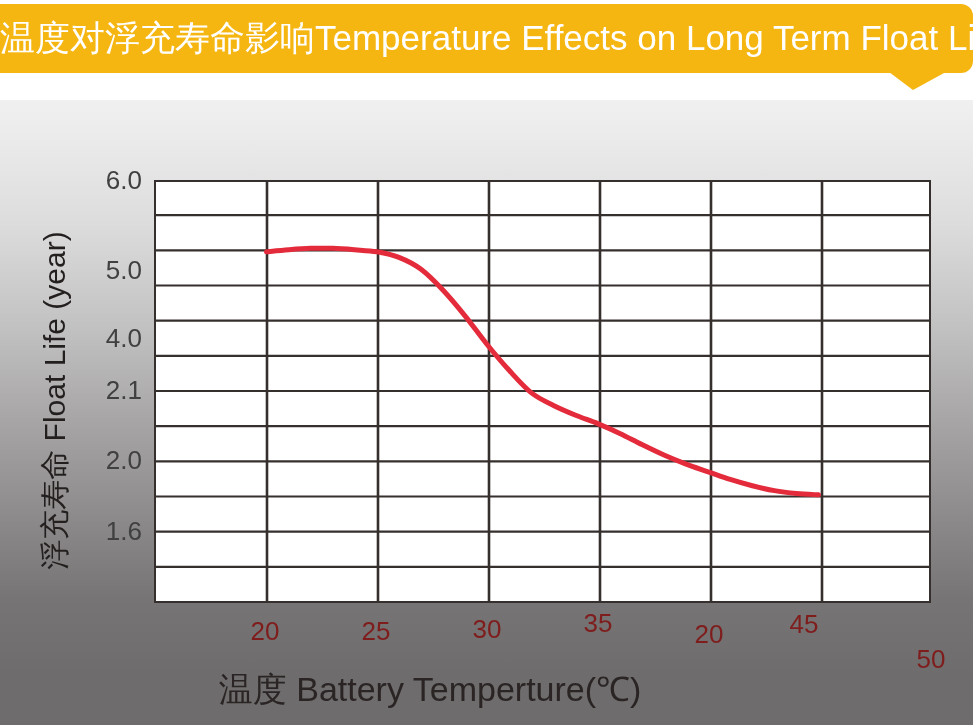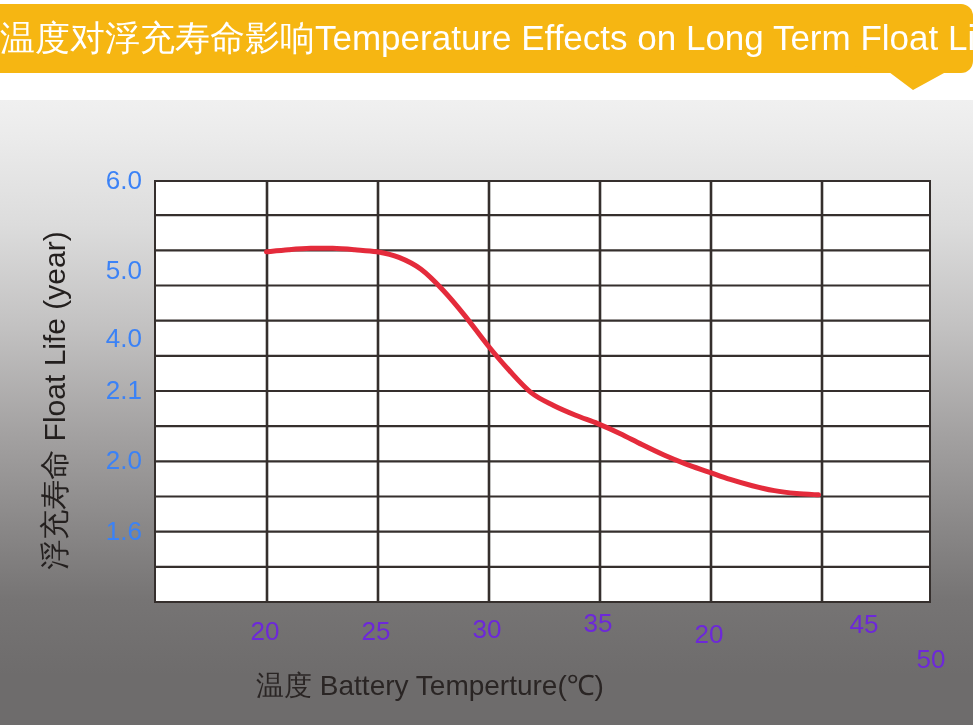--- a/index.html
+++ b/index.html
@@ -60,49 +60,49 @@
   }
   #grid-svg { position:absolute; left:0; top:0; }
   #curve-svg { position:absolute; left:0; top:0; }
 
   
   .ylabel {
     position:absolute;
     width:70px;
     text-align:right;
     font-size:26px;
-    color:#3b82f6;
+    color:#404040;
     line-height:26px;
   }
   .xlabel {
     position:absolute;
     width:60px;
     text-align:center;
     font-size:26px;
-    color:#6d28d9;
+    color:#7f1d1d;
     line-height:26px;
   }
 
   
   #y-axis-title {
     position:absolute;
     left:-175px; top:380px;
     width:460px;
     transform:rotate(-90deg);
     transform-origin:center center;
     font-size:30px;
     color:#231F1E;
     text-align:center;
     white-space:nowrap;
   }
   #x-axis-title {
     position:absolute;
     left:0px; top:665px; width:860px;
     text-align:center;
-    font-size:28px;
+    font-size:34px;
     color:#2A2524;
     white-space:nowrap;
   }
 </style>
 </head>
 <body>
 
 <div id="stage">
 
   <div id="chart-backdrop"></div>
@@ -154,18 +154,18 @@
     <svg id="curve-svg" width="773" height="419">
       <path id="data-curve" fill="none" stroke="#E42B3B" stroke-width="5" stroke-linecap="round" stroke-linejoin="round" d="M 110.43 69.83 C 114.11 69.48, 125.15 68.32, 132.51 67.74 C 139.88 67.16, 147.24 66.57, 154.60 66.34 C 161.96 66.11, 169.32 66.11, 176.69 66.34 C 184.05 66.57, 191.41 67.16, 198.77 67.74 C 206.13 68.32, 213.50 68.55, 220.86 69.83 C 228.22 71.11, 235.58 72.51, 242.94 75.42 C 250.30 78.33, 257.67 81.82, 265.03 87.29 C 272.39 92.76, 279.75 100.44, 287.11 108.24 C 294.48 116.04, 301.84 125.00, 309.20 134.08 C 316.56 143.16, 323.92 153.63, 331.29 162.71 C 338.65 171.79, 346.01 180.52, 353.37 188.55 C 360.73 196.58, 368.10 205.08, 375.46 210.90 C 382.82 216.72, 390.18 219.74, 397.54 223.47 C 404.90 227.19, 412.27 230.22, 419.63 233.24 C 426.99 236.27, 434.35 238.60, 441.71 241.62 C 449.08 244.65, 456.44 247.91, 463.80 251.40 C 471.16 254.89, 478.52 258.97, 485.89 262.57 C 493.25 266.18, 500.61 269.79, 507.97 273.05 C 515.33 276.31, 522.70 279.33, 530.06 282.13 C 537.42 284.92, 544.78 287.25, 552.14 289.81 C 559.50 292.37, 566.87 295.16, 574.23 297.49 C 581.59 299.82, 588.95 301.91, 596.31 303.78 C 603.68 305.64, 611.04 307.38, 618.40 308.66 C 625.76 309.94, 633.12 310.76, 640.49 311.46 C 647.85 312.16, 658.89 312.62, 662.57 312.85"></path>
     </svg>
   </div>
 
   <div class="xlabel" style="left:235px; top:618px;">20</div>
   <div class="xlabel" style="left:346px; top:618px;">25</div>
   <div class="xlabel" style="left:457px; top:616px;">30</div>
   <div class="xlabel" style="left:568px; top:610px;">35</div>
   <div class="xlabel" style="left:679px; top:621px;">20</div>
-  <div class="xlabel" style="left:834px; top:611px;">45</div>
+  <div class="xlabel" style="left:774px; top:611px;">45</div>
   <div class="xlabel" style="left:901px; top:618px;margin-top:28px;">50</div>
 
   <div id="x-axis-title">温度  Battery  Temperture(℃)</div>
 
 </div>
 
 </body></html>

